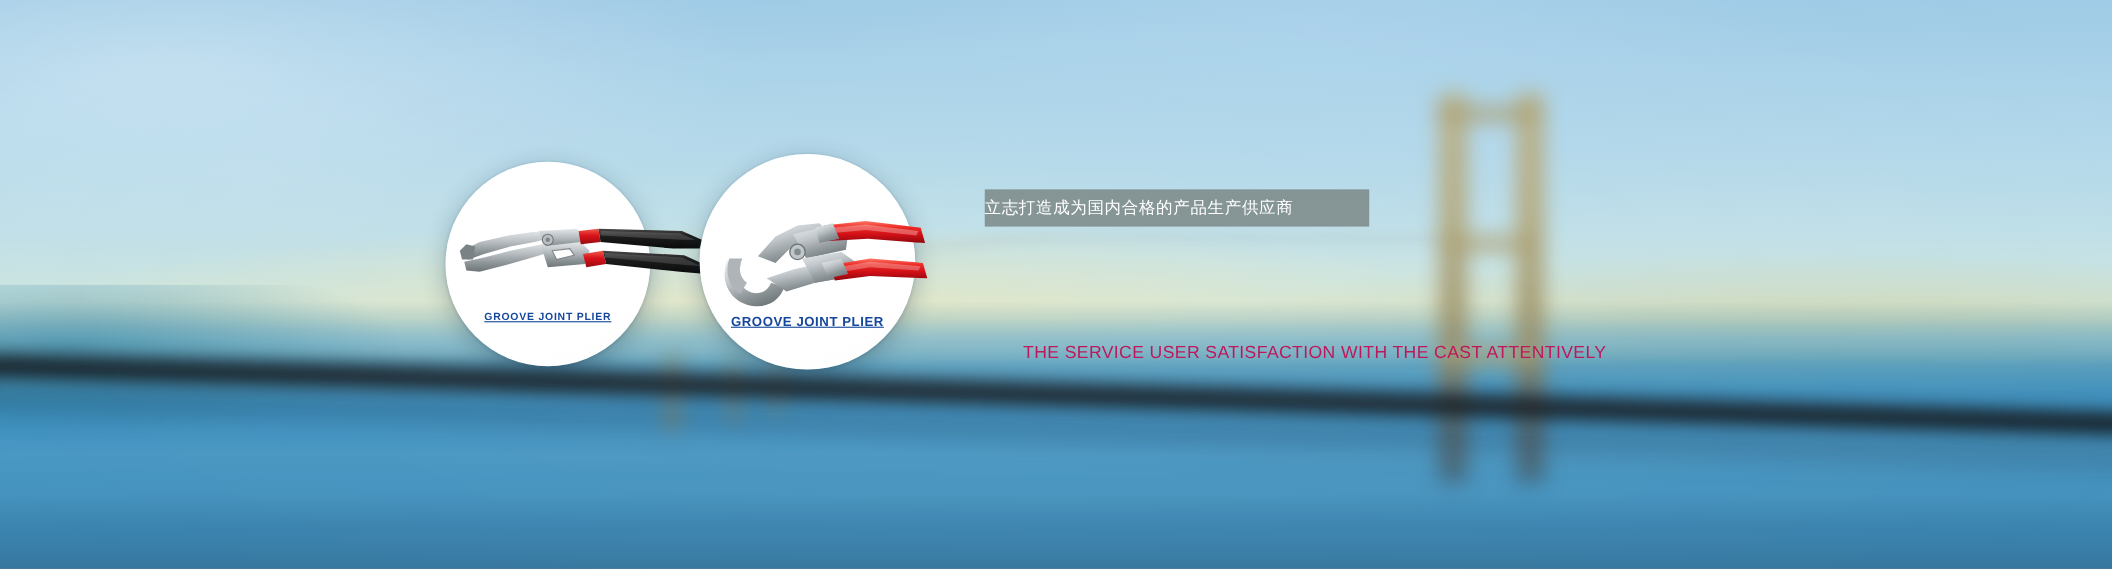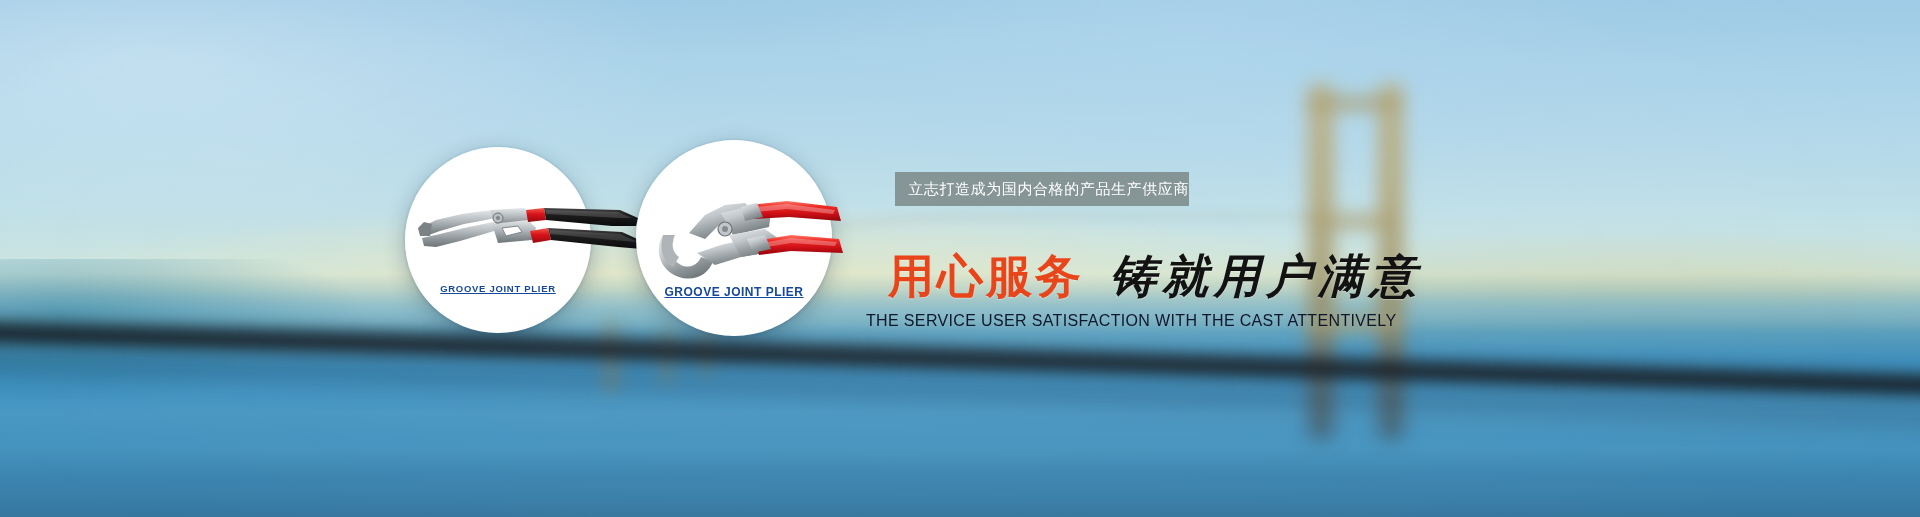--- a/index.html
+++ b/index.html
@@ -157,23 +157,23 @@
   #circle-1{left:405px;top:147px;width:186px;height:186px;}
   #circle-1 .caption{bottom:38px;font-size:9.5px;letter-spacing:.7px;}
   #circle-2{left:636px;top:140px;width:196px;height:196px;}
   #circle-2 .caption{bottom:36px;font-size:12px;letter-spacing:.5px;}
 
   .plier-stage{position:absolute;left:0;top:0;width:100%;height:100%;overflow:visible;}
   .plier-stage svg{position:absolute;overflow:visible;}
 
   
   #tagline-bar{
-    position:absolute;left:895px;top:172px;width:294px;height:34px;
+    position:absolute;left:895px;top:172px;width:350px;height:34px;
     background:rgba(118,128,126,.78);
-    display:flex;align-items:center;justify-content:flex-end;
+    display:flex;align-items:center;justify-content:flex-start;
   }
   #tagline-bar .tagline-text{
     color:#ffffff;font-size:15px;letter-spacing:.6px;white-space:nowrap;
     font-family:"DejaVu Sans","Liberation Sans",sans-serif;
   }
 
   #headline{
     position:absolute;left:888px;top:244px;height:64px;
     display:flex;align-items:center;white-space:nowrap;
   }
@@ -185,22 +185,22 @@
     color:#e8461a;letter-spacing:3px;
     text-shadow:0 1px 1px rgba(255,255,255,.35);
   }
   .headline-cn.dark{
     color:#121212;letter-spacing:6px;margin-left:26px;
     font-style:italic;
     text-shadow:0 1px 1px rgba(255,255,255,.30);
   }
 
   #subheadline{
-    position:absolute;left:866px;top:312px;
-    color:#0f172a;font-size:16px;letter-spacing:.35px;white-space:nowrap;
+    position:absolute;left:930px;top:312px;
+    color:#be185d;font-size:16px;letter-spacing:.35px;white-space:nowrap;
     font-family:"Liberation Sans","DejaVu Sans",sans-serif;
   }
 </style>
 </head>
 <body>
 
 <div id="banner">
 
   <div class="bg-layer bg-sky"></div>
   <div class="bg-layer bg-haze"></div>
@@ -315,20 +315,16 @@
         <path d="M110,98 L128,94 L134,108 L116,112 Z" fill="url(#steelB)"></path>
       </svg>
     </div>
     <div class="caption">GROOVE JOINT PLIER</div>
   </div>
 
   <div id="tagline-bar">
     <span class="tagline-text">立志打造成为国内合格的产品生产供应商</span>
   </div>
 
-  <div id="headline">
-    <span class="headline-cn accent">用心服务</span>
-    <span class="headline-cn dark">铸就用户满意</span>
-  </div>
 
   <div id="subheadline">THE SERVICE USER SATISFACTION WITH THE CAST ATTENTIVELY</div>
 
 </div>
 
 </body></html>

